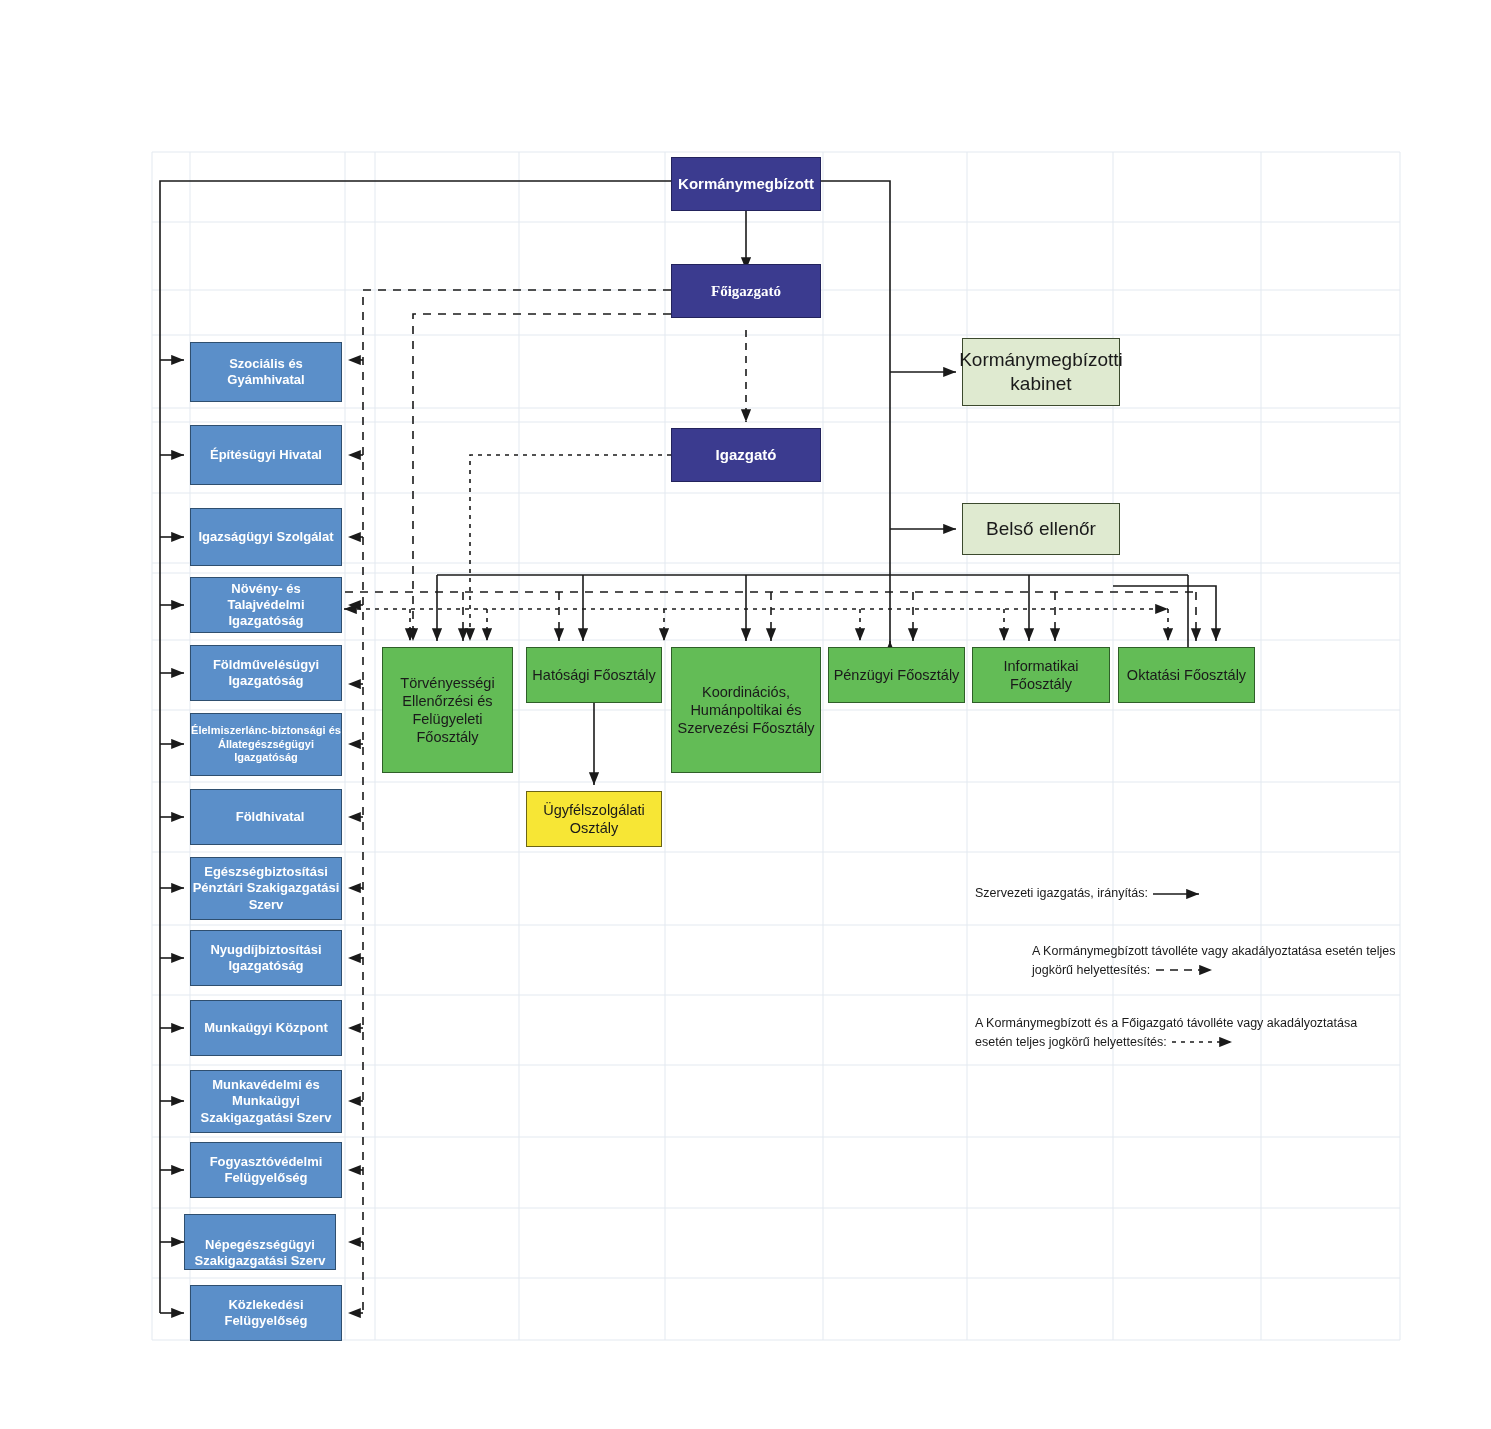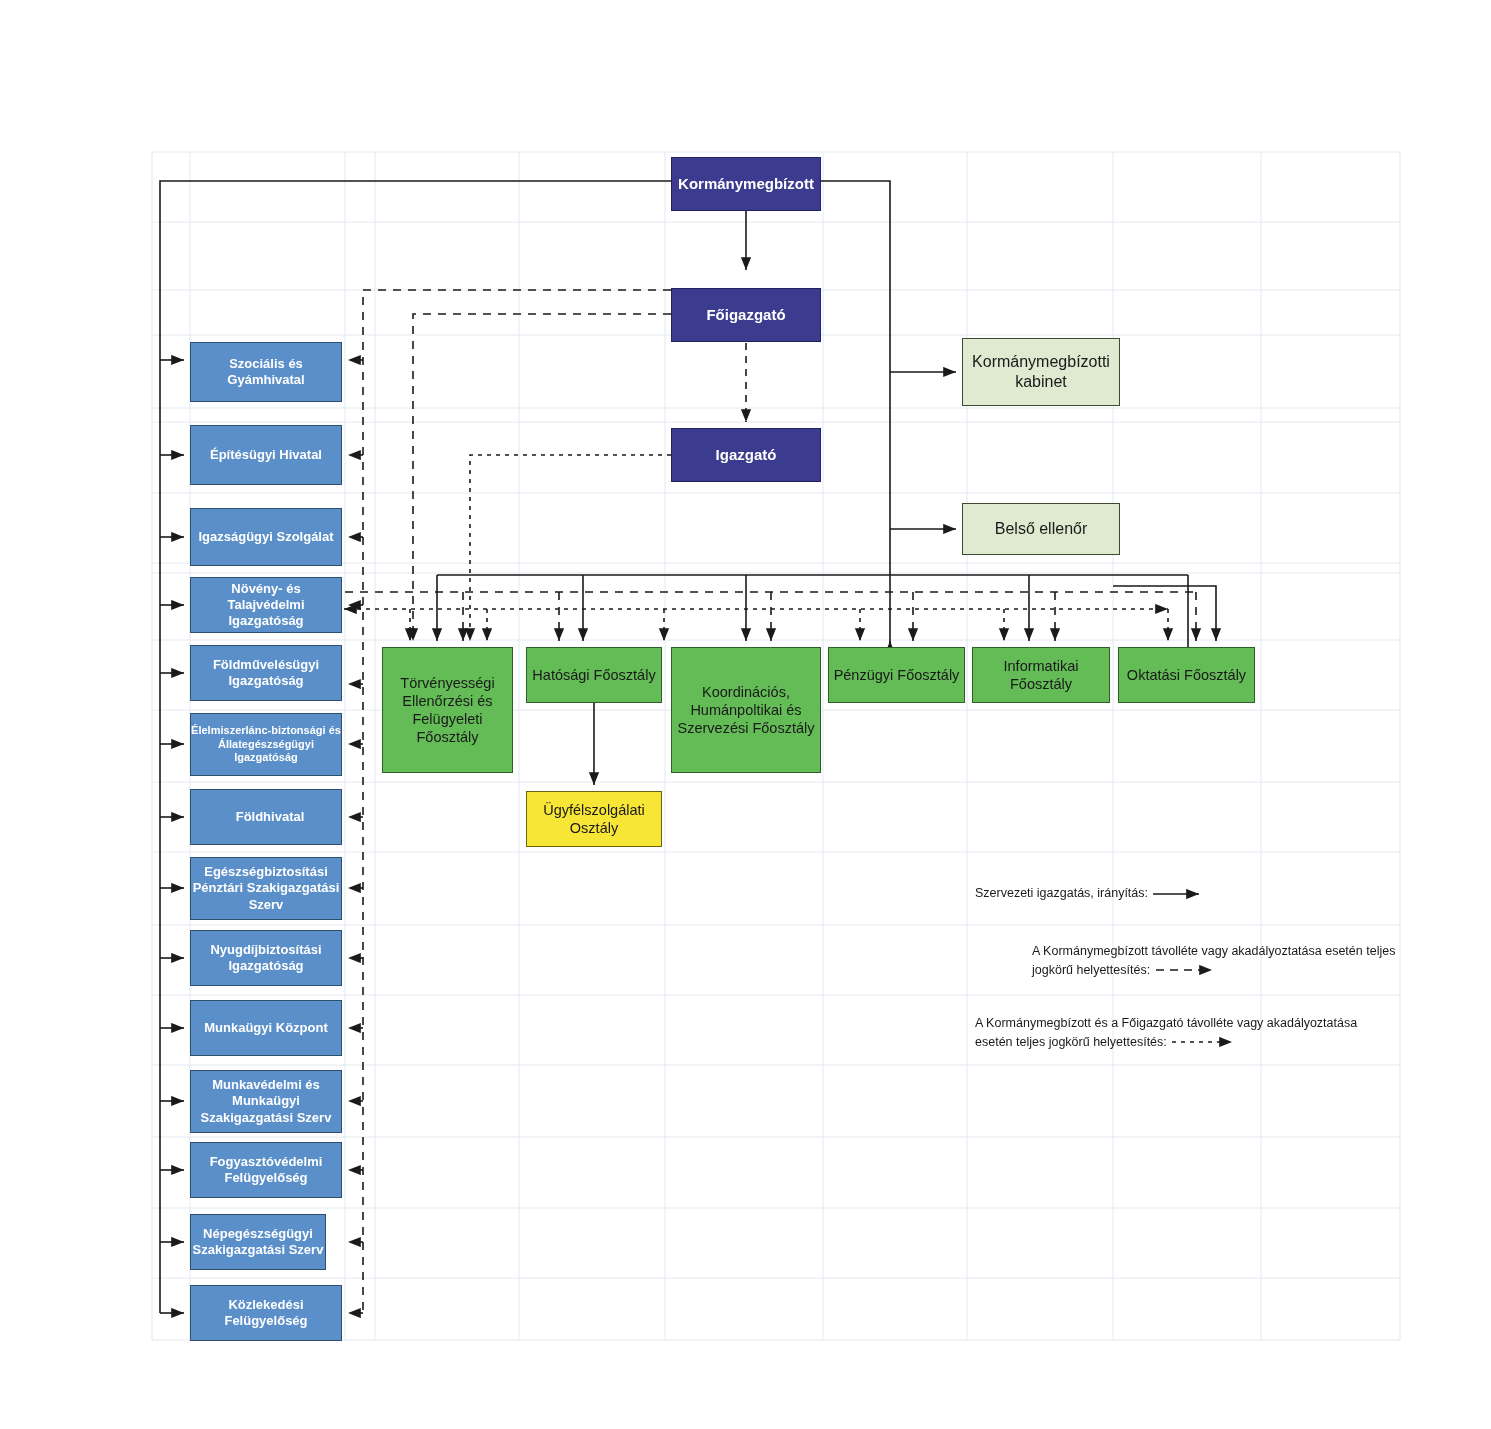--- a/index.html
+++ b/index.html
@@ -3,21 +3,21 @@
 <meta charset="utf-8">
 <style>
   html,body{margin:0;padding:0;background:#ffffff;}
   body{width:1491px;height:1429px;font-family:"Liberation Sans",sans-serif;position:relative;overflow:hidden;}
   #canvas{position:absolute;left:0;top:0;width:1491px;height:1429px;}
   .box{position:absolute;box-sizing:border-box;display:flex;align-items:center;justify-content:center;text-align:center;border:1px solid #1f2a33;}
   .box span{display:block;line-height:1.25;}
   .lvl{background:#3b3b8f;color:#ffffff;font-weight:bold;font-size:15px;border:1px solid #23235c;}
   .agency{background:#5b8fc9;color:#ffffff;font-weight:bold;font-size:13px;border:1px solid #2f4f6f;}
   .dept{background:#63bc56;color:#1a1a1a;font-size:14.5px;border:1px solid #2f5f28;}
-  .staff{background:#dfead0;color:#1a1a1a;font-size:16px;border:1px solid #3c4a2e;}
+  .staff{background:#dfead0;color:#1a1a1a;font-size:19px;border:1px solid #3c4a2e;}
   .client{background:#f7e635;color:#1a1a1a;font-size:14.5px;border:1px solid #6b6415;}
   .legend{position:absolute;font-size:12.5px;color:#1a1a1a;line-height:1.5;}
   svg{position:absolute;left:0;top:0;width:1491px;height:1429px;pointer-events:none;}
 </style>
 </head>
 <body>
 
 <div id="canvas">
 
   <svg viewBox="0 0 1491 1429">
@@ -145,21 +145,21 @@
         <line x1="860" y1="609" x2="860" y2="641" marker-end="url(#ah)"></line>
         <line x1="1004" y1="609" x2="1004" y2="641" marker-end="url(#ah)"></line>
         <line x1="1168" y1="609" x2="1168" y2="641" marker-end="url(#ah)"></line>
       </g>
     </g>
   </svg>
 
   <div class="box lvl" style="left:671px;top:157px;width:150px;height:54px;">
     <span>Kormánymegbízott</span>
   </div>
-  <div class="box lvl" style="left:671px;top:288px;width:150px;height:54px;">
+  <div class="box lvl" style="left:671px;top:264px;width:150px;height:54px;font-family:Liberation Serif, serif;">
     <span>Főigazgató</span>
   </div>
   <div class="box lvl" style="left:671px;top:428px;width:150px;height:54px;">
     <span>Igazgató</span>
   </div>
 
   <div class="box staff" style="left:962px;top:338px;width:158px;height:68px;">
     <span>Kormánymegbízotti kabinet</span>
   </div>
   <div class="box staff" style="left:962px;top:503px;width:158px;height:52px;">
@@ -218,21 +218,21 @@
   </div>
   <div class="box agency" style="left:190px;top:1000px;width:152px;height:56px;">
     <span>Munkaügyi Központ</span>
   </div>
   <div class="box agency" style="left:190px;top:1070px;width:152px;height:63px;">
     <span>Munkavédelmi és Munkaügyi Szakigazgatási Szerv</span>
   </div>
   <div class="box agency" style="left:190px;top:1142px;width:152px;height:56px;">
     <span>Fogyasztóvédelmi Felügyelőség</span>
   </div>
-  <div class="box agency" style="left:190px;top:1214px;width:136px;height:56px;">
+  <div class="box agency" style="left:184px;top:1214px;width:152px;height:56px;align-items:flex-end;">
     <span>Népegészségügyi Szakigazgatási Szerv</span>
   </div>
   <div class="box agency" style="left:190px;top:1285px;width:152px;height:56px;">
     <span>Közlekedési Felügyelőség</span>
   </div>
 
   <div class="legend" style="left:975px;top:884px;width:420px;">
     <span>Szervezeti igazgatás, irányítás:</span>
     <svg style="position:relative;left:0;top:0;width:58px;height:10px;display:inline-block;vertical-align:middle;">
       <line x1="2" y1="5" x2="48" y2="5" stroke="#1a1a1a" stroke-width="1.6" marker-end="url(#ah)"></line>

